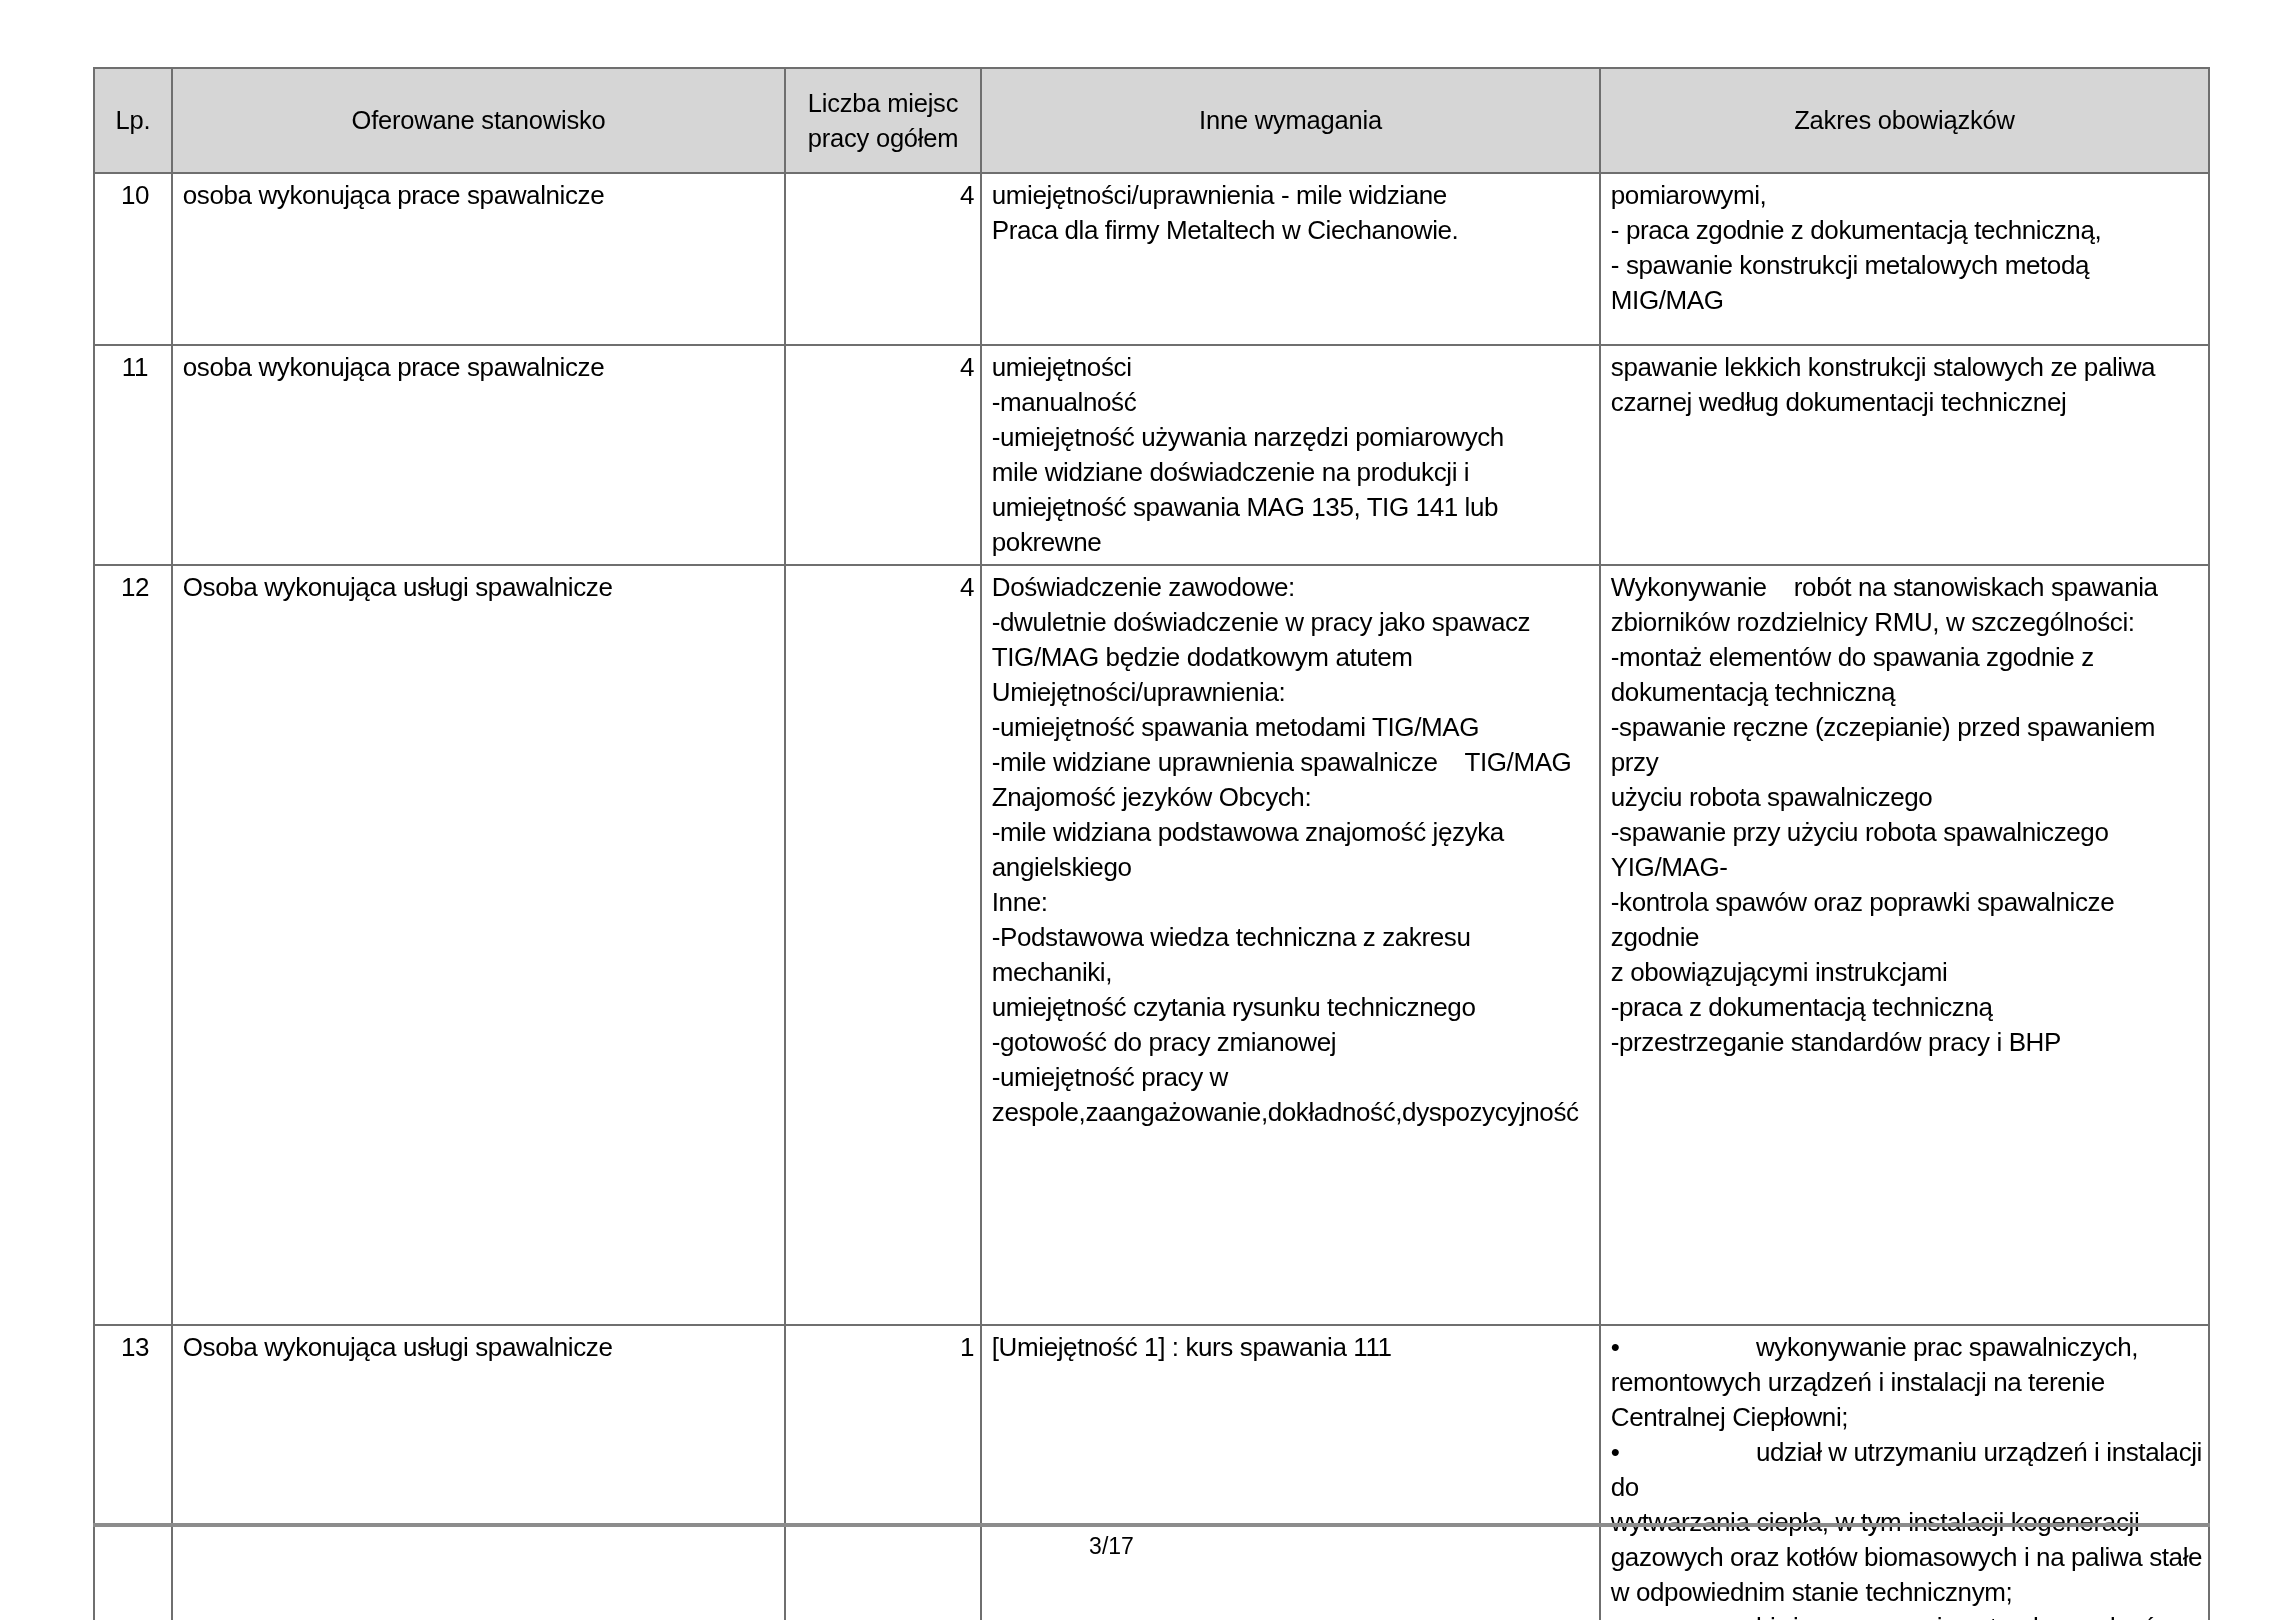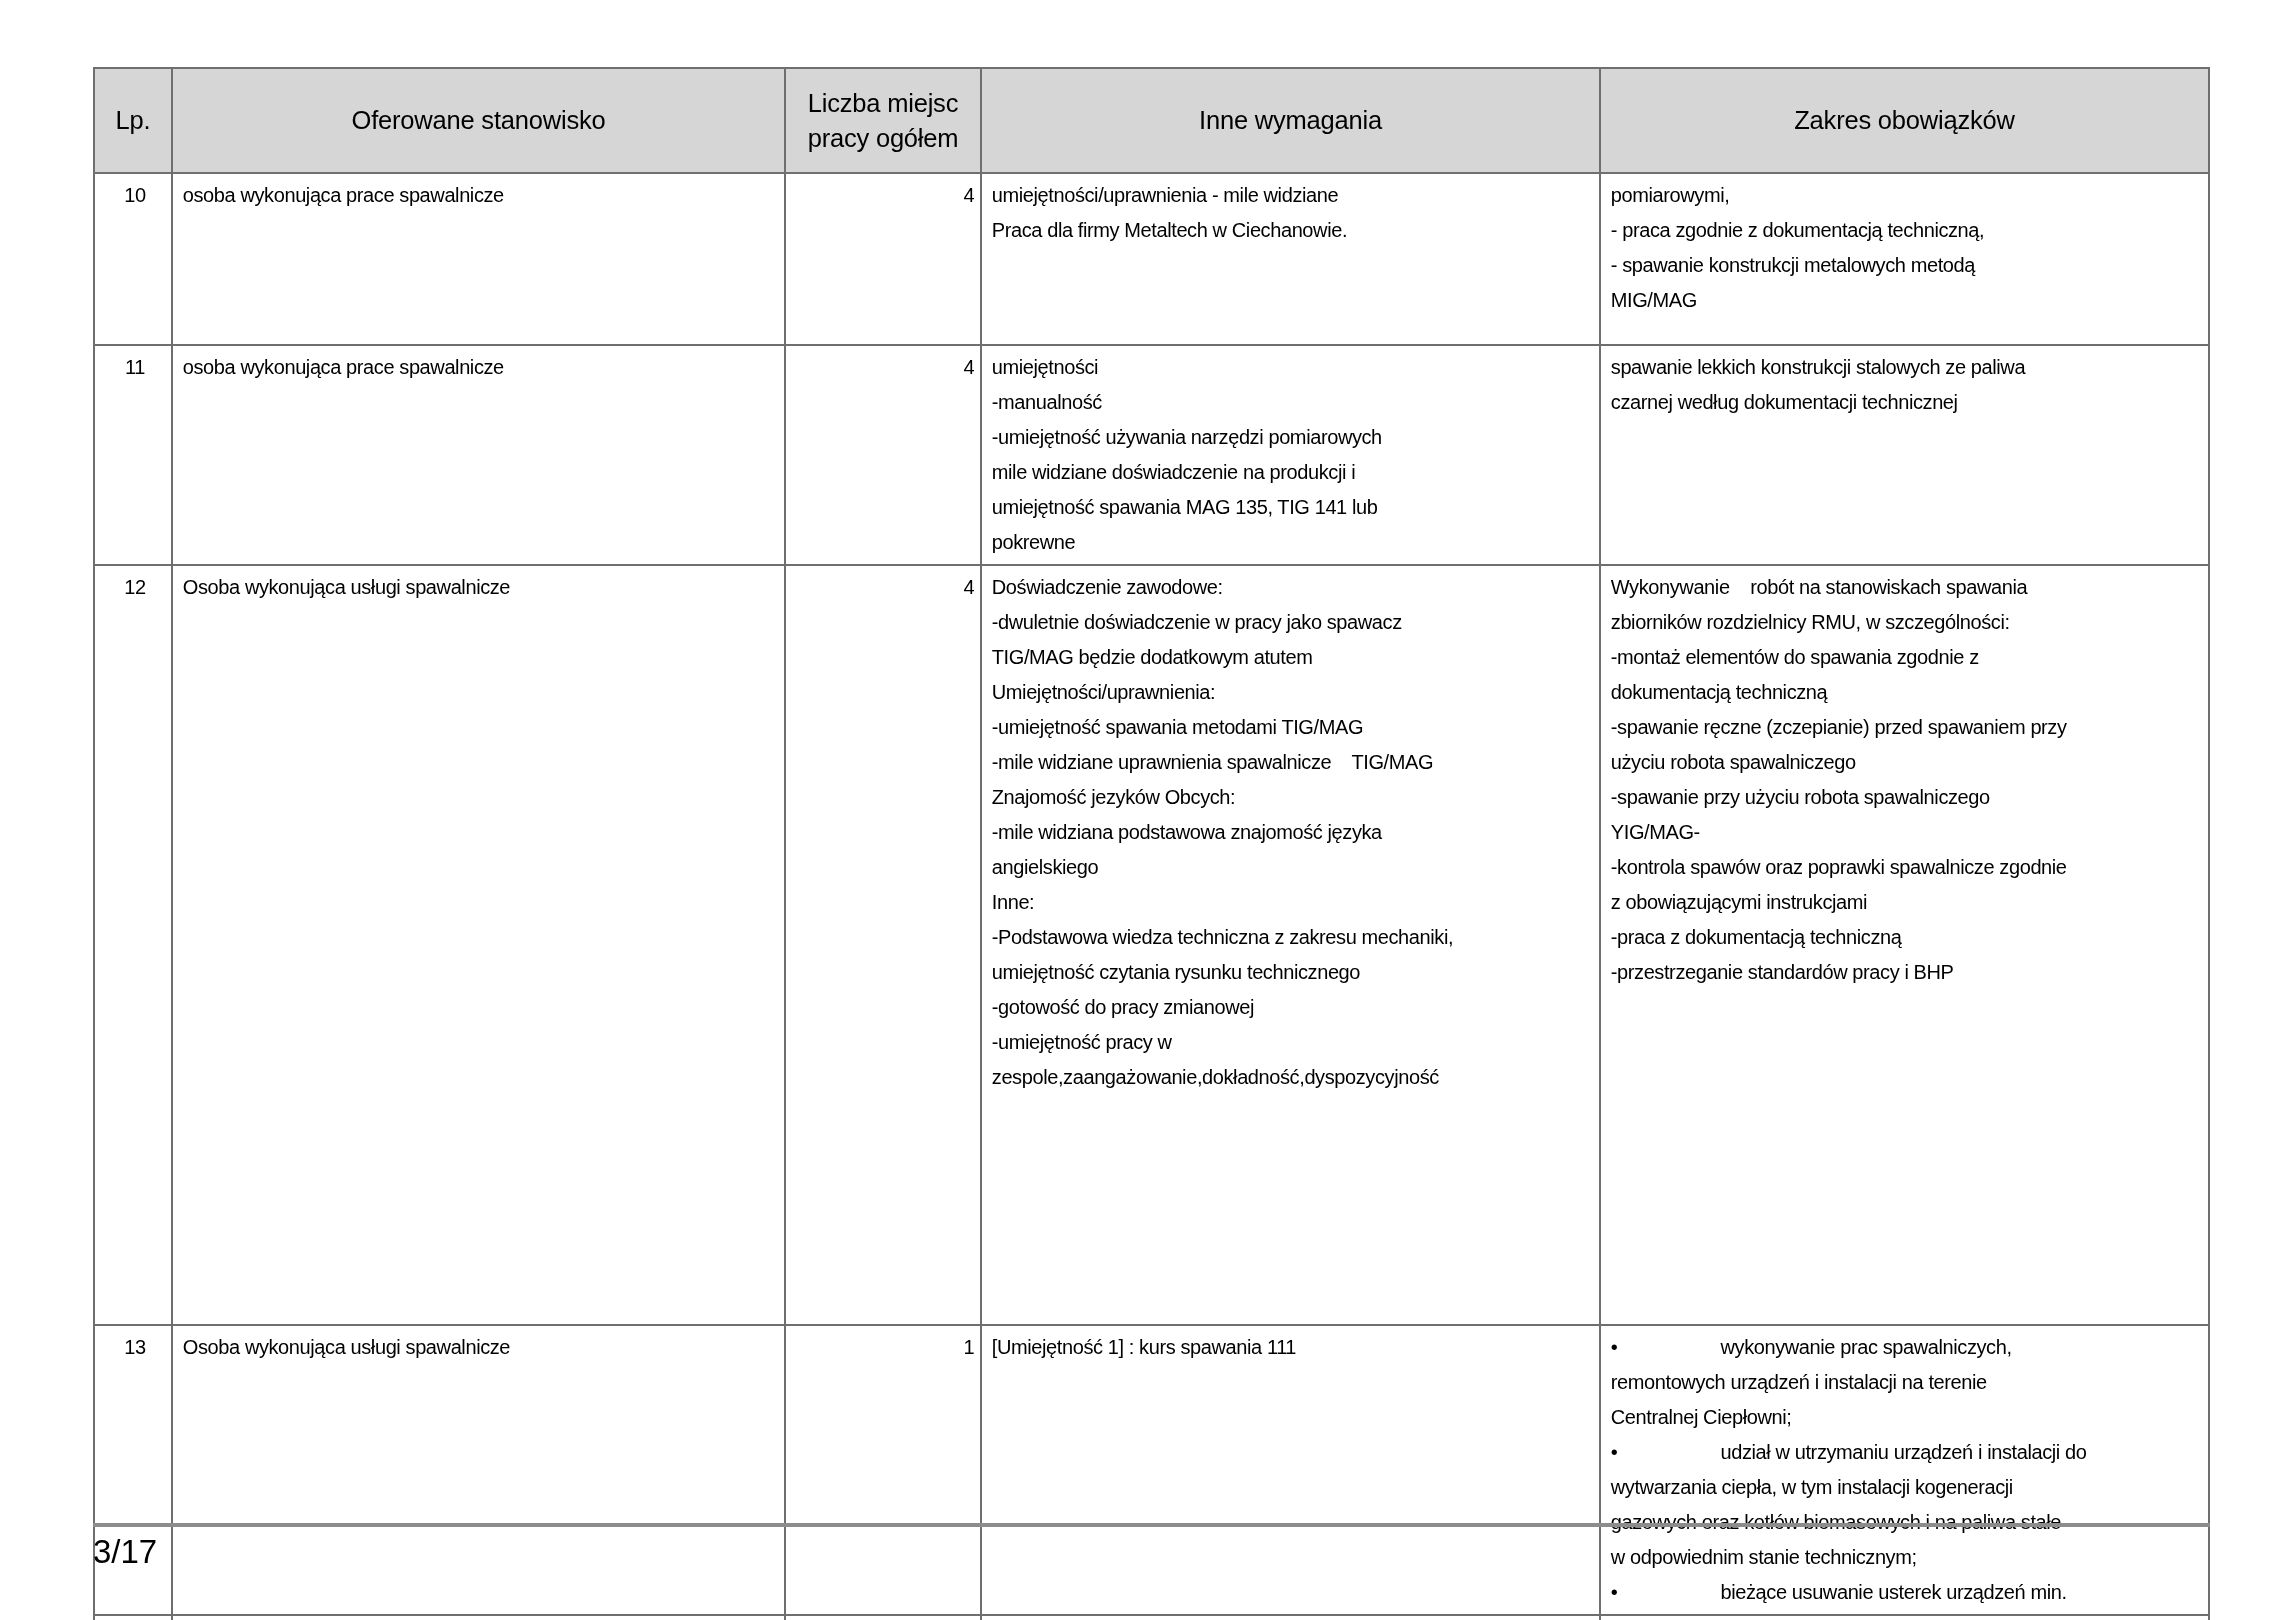--- a/index.html
+++ b/index.html
@@ -18,21 +18,21 @@
     top: 67px;
     border-collapse: collapse;
     table-layout: fixed;
     width: 2115px;
   }
   table.jobs td, table.jobs th {
     border: 2.9px solid #6f6f6f;
     vertical-align: top;
     overflow: hidden;
     padding: 3.9px 5.9px 3.9px 9.8px;
-    font-size: 20px;
+    font-size: 26px;
     line-height: 35px;
     letter-spacing: -0.4px;
     white-space: pre-wrap;
     font-weight: normal;
   }
   table.jobs th {
     background: #d6d6d6;
     vertical-align: middle;
     text-align: center;
     font-size: 25.5px;
@@ -54,24 +54,24 @@
     top: 1523px;
     width: 2117px;
     height: 3.9px;
     background: #8c8c8c;
   }
   .page-number {
     position: absolute;
     left: 93px;
     top: 1533px;
     width: 2117px;
-    text-align: left;
+    text-align: center;
     padding-right: 80px;
     box-sizing: border-box;
-    font-size: 33px;
+    font-size: 23px;
   }
 </style>
 </head>
 <body>
 
 <div id="page">
 
   <table class="jobs">
     <colgroup>
       <col style="width:78px">

